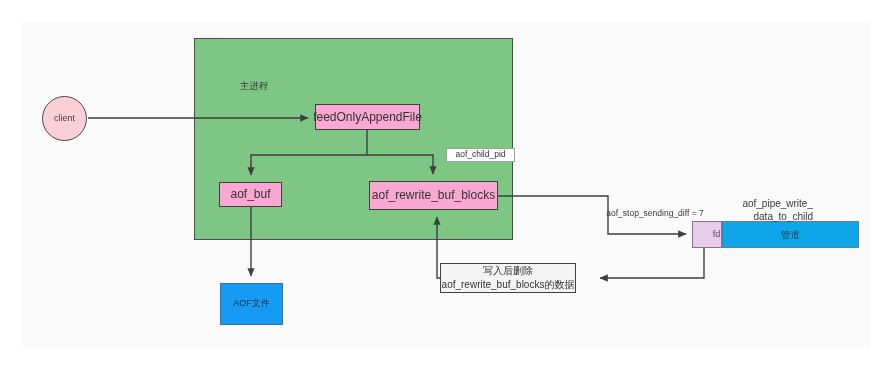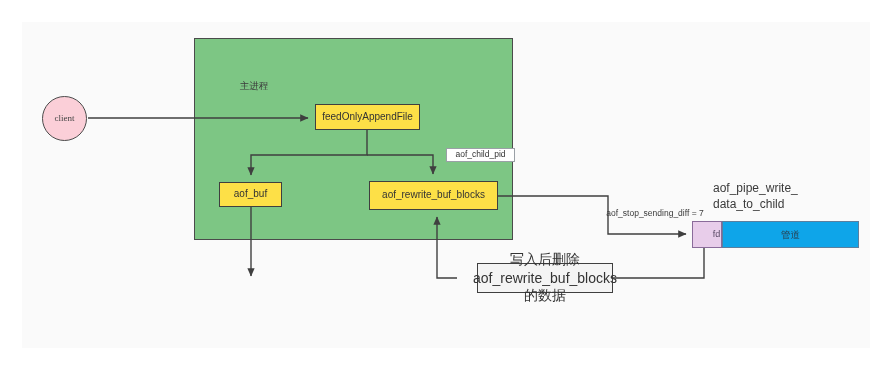--- a/index.html
+++ b/index.html
@@ -70,27 +70,26 @@
   #client {
     left: 42px;
     top: 96px;
     width: 45px;
     height: 45px;
     border-radius: 50%;
     background: #fbcfd8;
     border: 1.5px solid #4b4b4b;
     font-size: 9px;
     color: #444;
-    font-family: Liberation Serif, serif;
   }
   
   .lightbox {
-    background: #fde047;
+    background: #f9a8d4;
     border: 1.5px solid #3f3f3f;
-    font-size: 10px;
+    font-size: 12px;
     color: #333;
   }
   #feed-only-append-file {
     left: 315px;
     top: 104px;
     width: 105px;
     height: 26px;
   }
   #aof-buf {
     left: 219px;
@@ -99,27 +98,27 @@
     height: 25px;
   }
   #aof-rewrite-buf-blocks {
     left: 369px;
     top: 181px;
     width: 129px;
     height: 29px;
   }
   
   #delete-after-write {
-    left: 477px;
+    left: 440px;
     top: 263px;
     width: 136px;
     height: 30px;
     background: #f4f4f4;
     border: 1.5px solid #3f3f3f;
-    font-size: 14px;
+    font-size: 10px;
     color: #333;
     flex-direction: column;
     gap: 1px;
   }
   
   #aof-file {
     left: 220px;
     top: 283px;
     width: 63px;
     height: 42px;
@@ -173,24 +172,24 @@
   }
   #aof-stop-sending-diff {
     left: 537px;
     top: 208px;
     width: 140px;
     text-align: center;
     font-size: 8.5px;
   }
   #aof-pipe-write-label {
     left: 665px;
-    top: 181px;
+    top: 197px;
     width: 100px;
-    text-align: left;
-    font-size: 12px;
+    text-align: right;
+    font-size: 10px;
   }
 </style>
 </head>
 <body>
 
 <div id="stage">
 
   <div id="canvas"></div>
 
   <div class="node" id="main-process"></div>
@@ -224,20 +223,21 @@
 
   <div class="node lightbox" id="aof-buf">aof_buf</div>
 
   <div class="node lightbox" id="aof-rewrite-buf-blocks">aof_rewrite_buf_blocks</div>
 
   <div class="node" id="delete-after-write">
     <span>写入后删除</span>
     <span>aof_rewrite_buf_blocks的数据</span>
   </div>
 
+  <div class="node" id="aof-file">AOF文件</div>
 
   <div class="node" id="fd">fd</div>
 
   <div class="node" id="pipe">管道</div>
 
   <div id="aof-child-pid" class="freetext">aof_child_pid</div>
 
   <div id="aof-stop-sending-diff" class="freetext">aof_stop_sending_diff = 7</div>
 
   <div id="aof-pipe-write-label" class="freetext">

